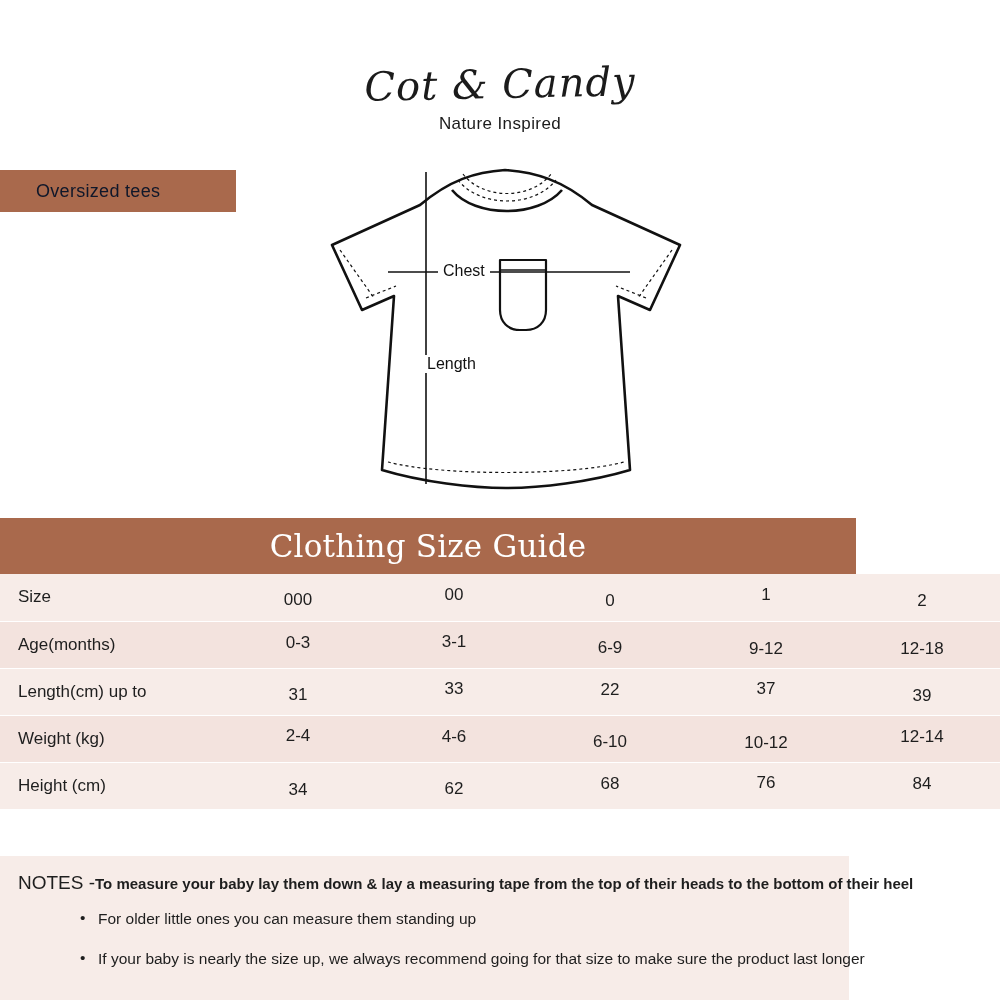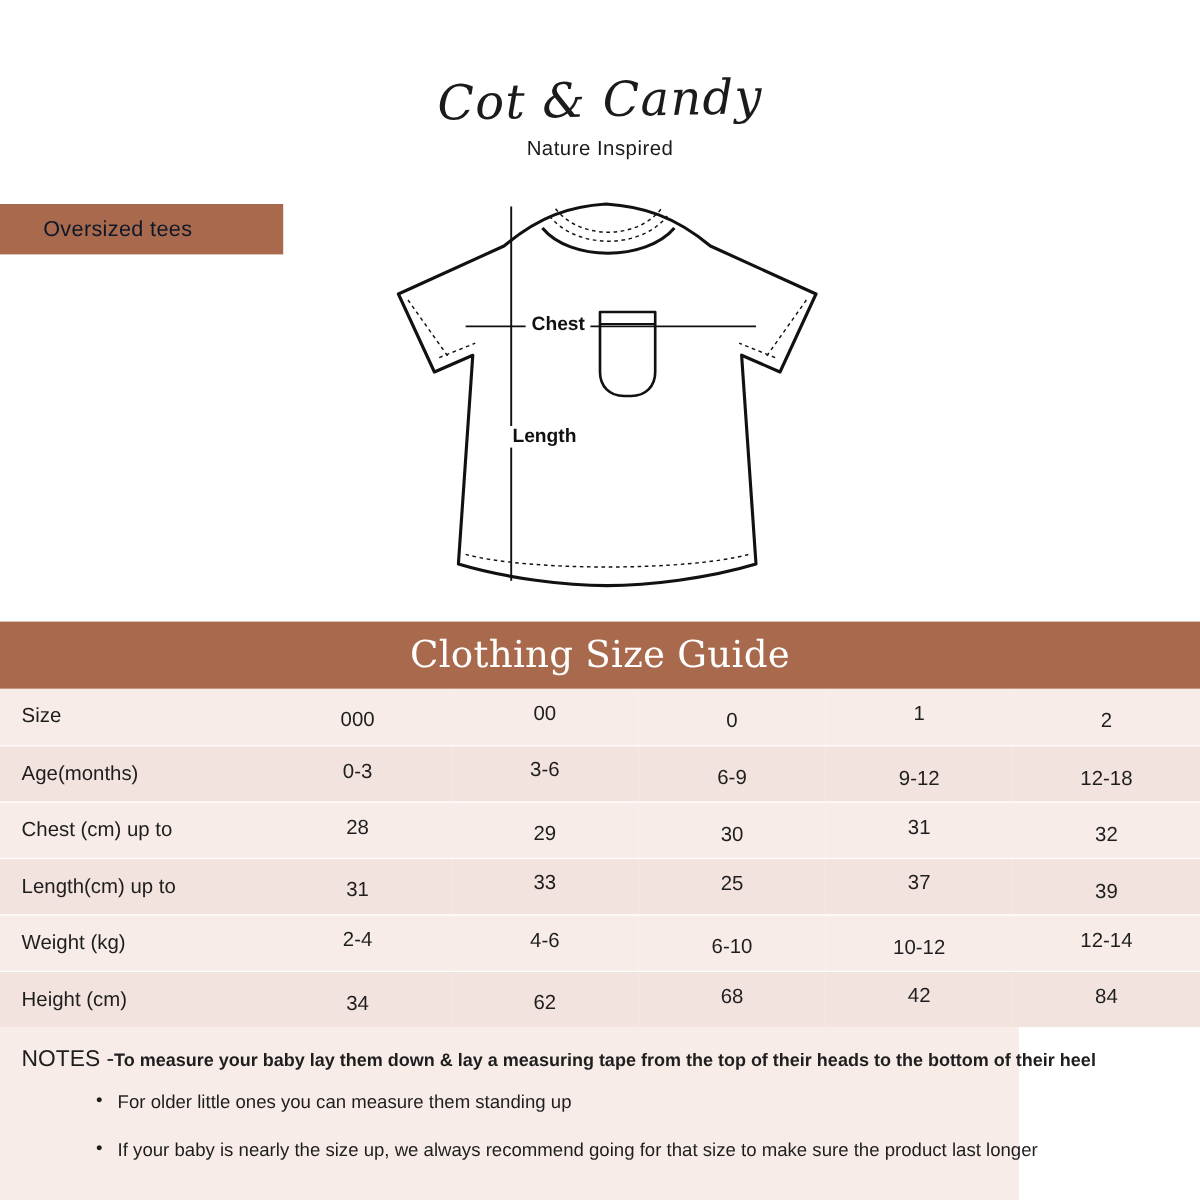--- a/index.html
+++ b/index.html
@@ -57,30 +57,29 @@
     position: absolute;
     left: 300px; top: 150px;
     width: 420px; height: 360px;
   }
   .tee-label {
     position: absolute;
     font-size: 16px;
     color: #111;
     background: #fff;
     padding: 0 5px;
-    font-weight: bold;
   }
   .label-chest { left: 138px; top: 112px; }
   .label-length { left: 122px; top: 205px; }
 
   
   .guide-header {
     position: absolute;
     left: 0; top: 518px;
-    width: 1000px; height: 56px;
+    width: 856px; height: 56px;
     background: #a9694c;
     color: #ffffff;
     display: flex;
     align-items: center;
     justify-content: center;
     font-size: 31px;
     font-family: "DejaVu Serif", serif;
     letter-spacing: .2px;
   }
 
@@ -203,55 +202,47 @@
         <td class="row-label">Size</td>
         <td class="cell"><span class="j1">000</span></td>
         <td class="cell"><span class="j2">00</span></td>
         <td class="cell"><span class="j3">0</span></td>
         <td class="cell"><span class="j2">1</span></td>
         <td class="cell"><span class="j3">2</span></td>
       </tr>
       <tr>
         <td class="row-label">Age(months)</td>
         <td class="cell"><span class="j2">0-3</span></td>
-        <td class="cell"><span class="j4">3-6</span></td>
+        <td class="cell"><span class="j4">3-1</span></td>
         <td class="cell"><span class="j1">6-9</span></td>
         <td class="cell"><span class="j3">9-12</span></td>
         <td class="cell"><span class="j3">12-18</span></td>
       </tr>
       <tr>
-        <td class="row-label">Chest (cm) up to</td>
-        <td class="cell"><span class="j2">28</span></td>
-        <td class="cell"><span class="j1">29</span></td>
-        <td class="cell"><span class="j3">30</span></td>
-        <td class="cell"><span class="j2">31</span></td>
-        <td class="cell"><span class="j3">32</span></td>
-      </tr>
-      <tr>
         <td class="row-label">Length(cm) up to</td>
         <td class="cell"><span class="j1">31</span></td>
         <td class="cell"><span class="j4">33</span></td>
-        <td class="cell"><span class="j2">25</span></td>
+        <td class="cell"><span class="j2">22</span></td>
         <td class="cell"><span class="j4">37</span></td>
         <td class="cell"><span class="j3">39</span></td>
       </tr>
       <tr>
         <td class="row-label">Weight (kg)</td>
         <td class="cell"><span class="j4">2-4</span></td>
         <td class="cell"><span class="j2">4-6</span></td>
         <td class="cell"><span class="j1">6-10</span></td>
         <td class="cell"><span class="j3">10-12</span></td>
         <td class="cell"><span class="j2">12-14</span></td>
       </tr>
       <tr>
         <td class="row-label">Height (cm)</td>
         <td class="cell"><span class="j3">34</span></td>
         <td class="cell"><span class="j1">62</span></td>
         <td class="cell"><span class="j2">68</span></td>
-        <td class="cell"><span class="j4">42</span></td>
+        <td class="cell"><span class="j4">76</span></td>
         <td class="cell"><span class="j2">84</span></td>
       </tr>
     </tbody>
   </table>
 
   <div class="notes">
     <div class="notes-line">
       <span class="notes-title">NOTES -</span><span class="notes-lead">To measure your baby lay them down &amp; lay a measuring tape from the top of their heads to the bottom of their heel</span>
     </div>
     <ul class="bullet-list">

